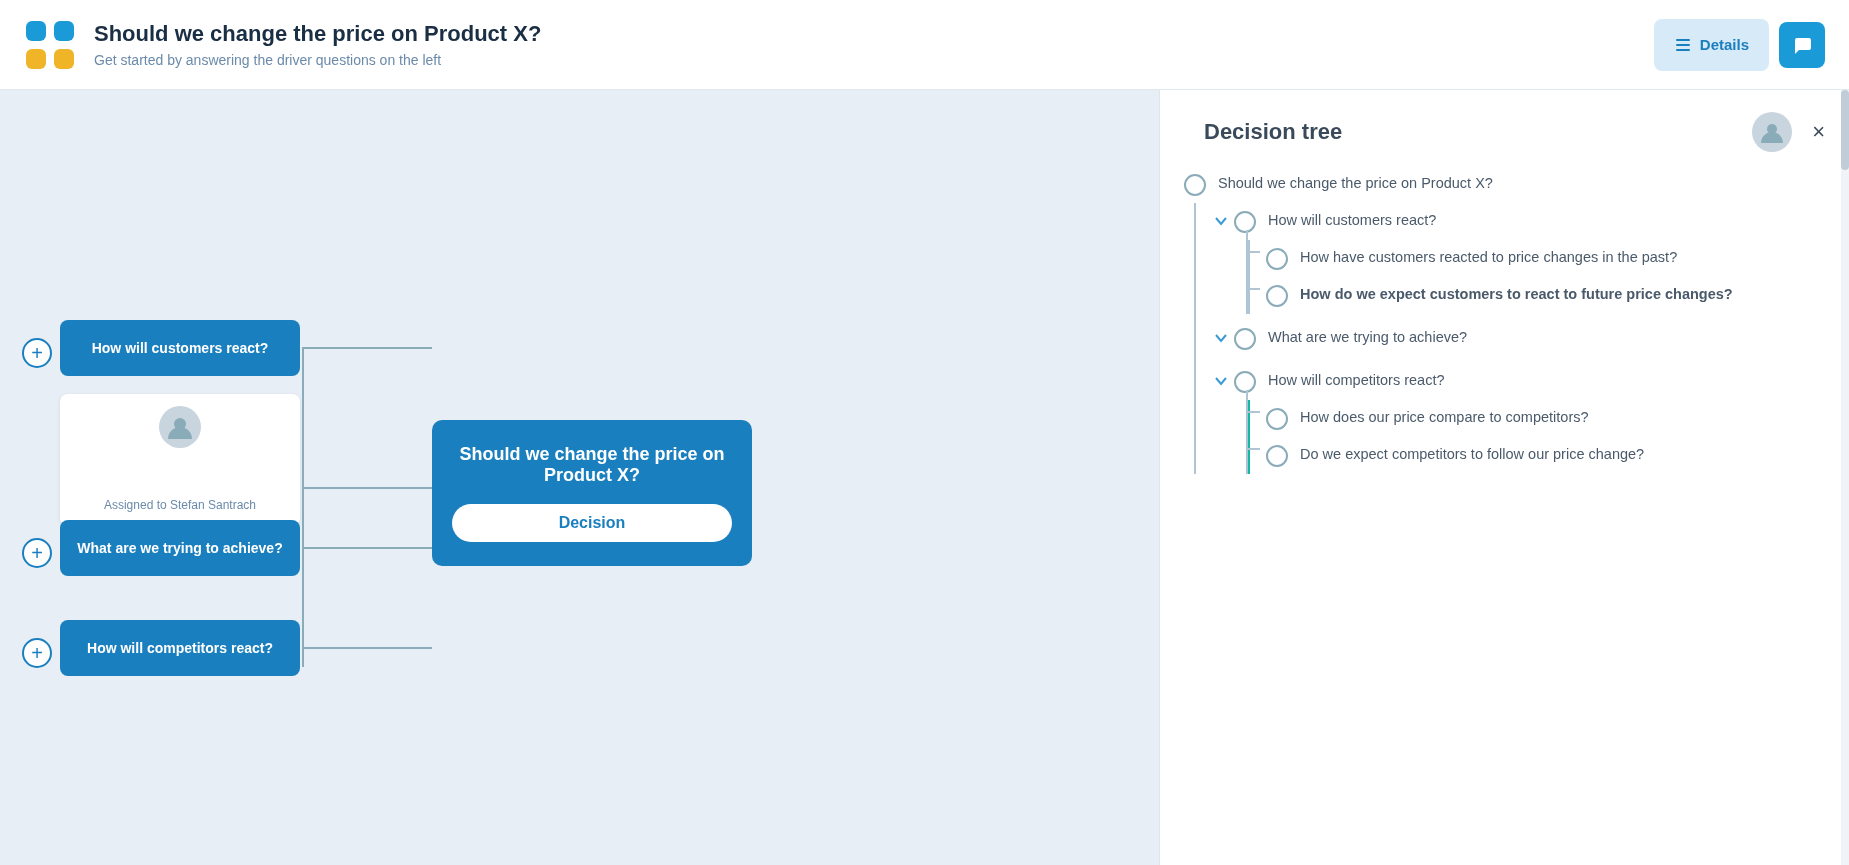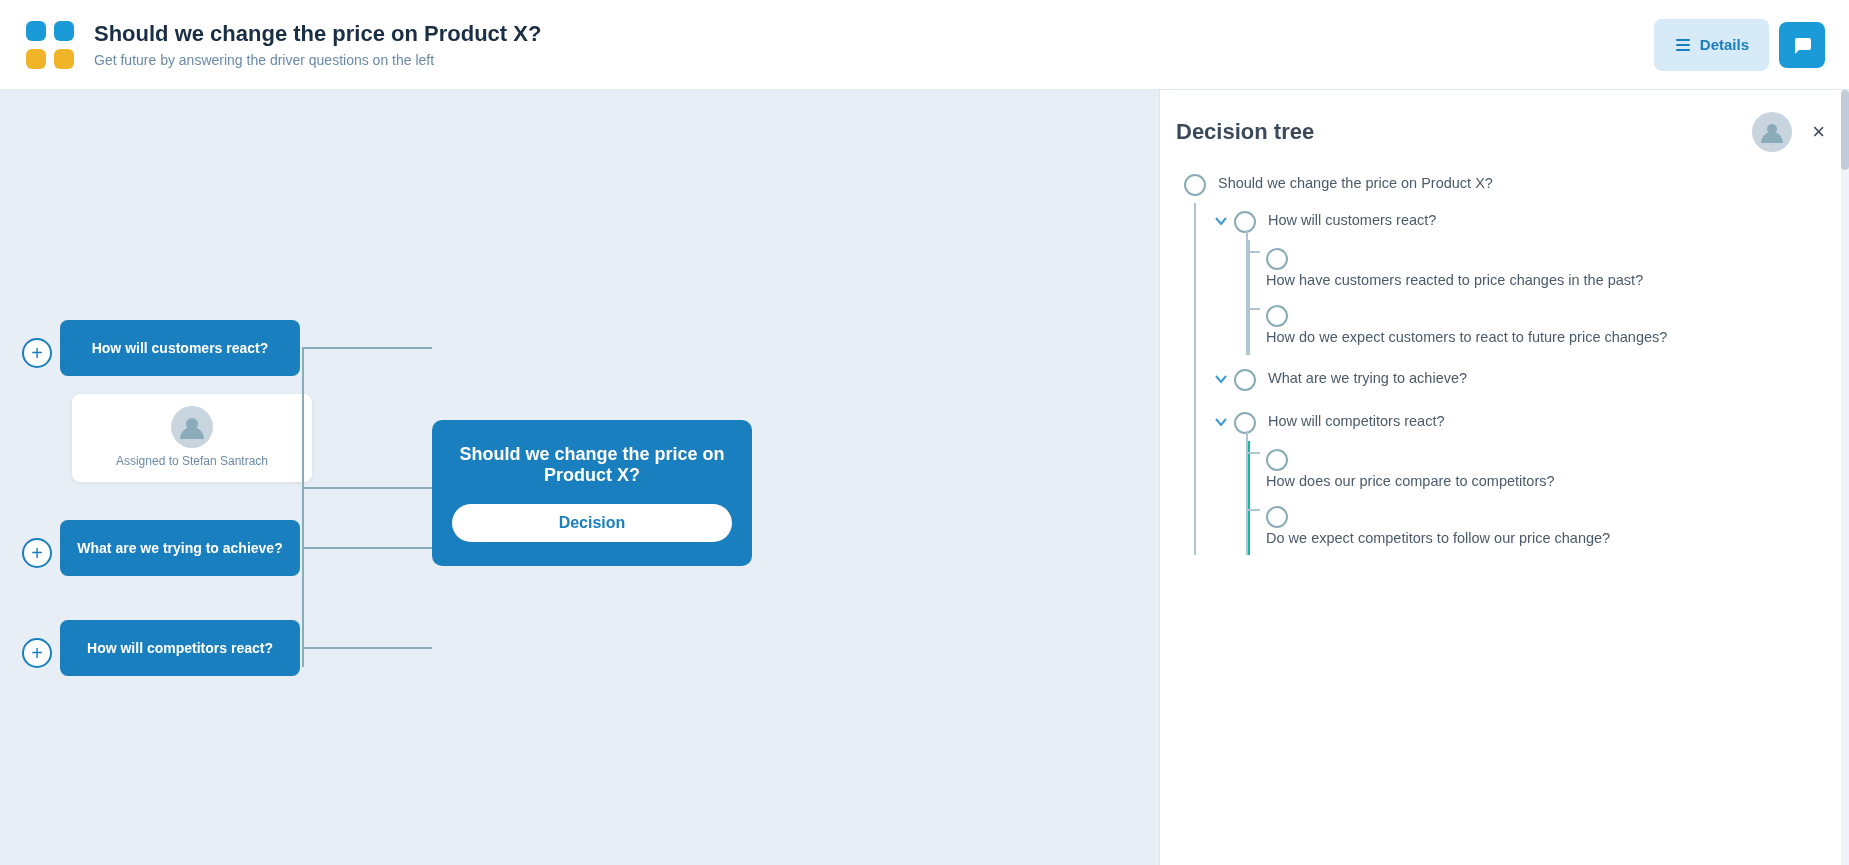--- a/index.html
+++ b/index.html
@@ -88,20 +88,21 @@
       display: flex;
       flex-direction: column;
       overflow: hidden;
       position: relative;
     }
     .tree-panel-header {
       display: flex;
       align-items: center;
       justify-content: space-between;
       padding: 22px 16px 14px;
+      margin-left: 28px;
     }
     .tree-panel-title {
       font-size: 22px;
       font-weight: 600;
       color: #3a4a5a;
     }
     .close-btn {
       background: none;
       border: none;
       font-size: 22px;
@@ -161,21 +162,20 @@
     }
     .tree-item-text {
       font-size: 14.5px;
       color: #4a5a6a;
       line-height: 1.4;
     }
 
     
     .tree-connector {
       position: relative;
-      flex-direction: column;
     }
     .tree-connector::before {
       content: '';
       position: absolute;
       left: -20px;
       top: -10px;
       width: 2px;
       height: calc(100% + 10px);
       background: #b0c4d4;
     }
@@ -304,21 +304,21 @@
 <div class="header">
 
   <svg class="logo" viewBox="0 0 52 52" fill="none" xmlns="http://www.w3.org/2000/svg">
     <rect x="2" y="2" width="20" height="20" rx="6" fill="#1a9ad6"></rect>
     <rect x="30" y="2" width="20" height="20" rx="6" fill="#1a9ad6"></rect>
     <rect x="2" y="30" width="20" height="20" rx="6" fill="#f0b429"></rect>
     <rect x="30" y="30" width="20" height="20" rx="6" fill="#f0b429"></rect>
   </svg>
   <div class="header-text">
     <div class="header-title">Should we change the price on Product X?</div>
-    <div class="header-subtitle">Get future by answering the driver questions on the left</div>
+    <div class="header-subtitle">Get started by answering the driver questions on the left</div>
   </div>
   <div class="header-actions">
     <button class="btn-details">
       <svg width="18" height="18" viewBox="0 0 18 18" fill="none">
         <rect x="2" y="3" width="14" height="2" rx="1" fill="#1a7fbf"></rect>
         <rect x="2" y="8" width="14" height="2" rx="1" fill="#1a7fbf"></rect>
         <rect x="2" y="13" width="14" height="2" rx="1" fill="#1a7fbf"></rect>
       </svg>
       <span>Details</span>
     </button>
@@ -332,21 +332,21 @@
 
 <div class="main-content">
 
   <div class="canvas-area">
 
     <div class="driver-node" style="top:230px; left:60px;">
       <span>How will customers react?</span>
     </div>
     <div class="add-btn" style="top:248px; left:22px;">+</div>
 
-    <div class="assigned-card" style="top:304px; left:72px;">
+    <div class="assigned-card" style="top:304px; left:60px;gap:44px;">
       <div class="assigned-avatar">
         <svg width="28" height="28" viewBox="0 0 28 28" fill="none">
           <circle cx="14" cy="11" r="6" fill="#8aabb8"></circle>
           <path d="M2 26c0-6.627 5.373-12 12-12s12 5.373 12 12" fill="#8aabb8"></path>
         </svg>
       </div>
       <span class="assigned-name">Assigned to Stefan Santrach</span>
     </div>
 
     <div class="driver-node" style="top:430px; left:60px;">
@@ -406,21 +406,21 @@
           </div>
           <div class="tree-item-icon"></div>
           <span class="tree-item-text">How will customers react?</span>
         </div>
 
         <div style="margin-left:52px; border-left:2px solid #b0c4d4; padding-left:0;">
           <div class="tree-item tree-connector" style="margin-left:16px;">
             <div class="tree-item-icon"></div>
             <span class="tree-item-text">How have customers reacted to price changes in the past?</span>
           </div>
-          <div class="tree-item tree-connector" style="margin-left:16px;">
+          <div class="tree-item tree-connector" style="margin-left:16px;font-weight:bold;">
             <div class="tree-item-icon"></div>
             <span class="tree-item-text">How do we expect customers to react to future price changes?</span>
           </div>
         </div>
 
         <div class="tree-item" style="margin-left:16px; margin-top:6px;">
           <div class="tree-item-chevron">
             <svg width="14" height="14" viewBox="0 0 14 14" fill="none">
               <polyline points="2,4 7,10 12,4" stroke="#3a9ad6" stroke-width="2" fill="none"></polyline>
             </svg>

